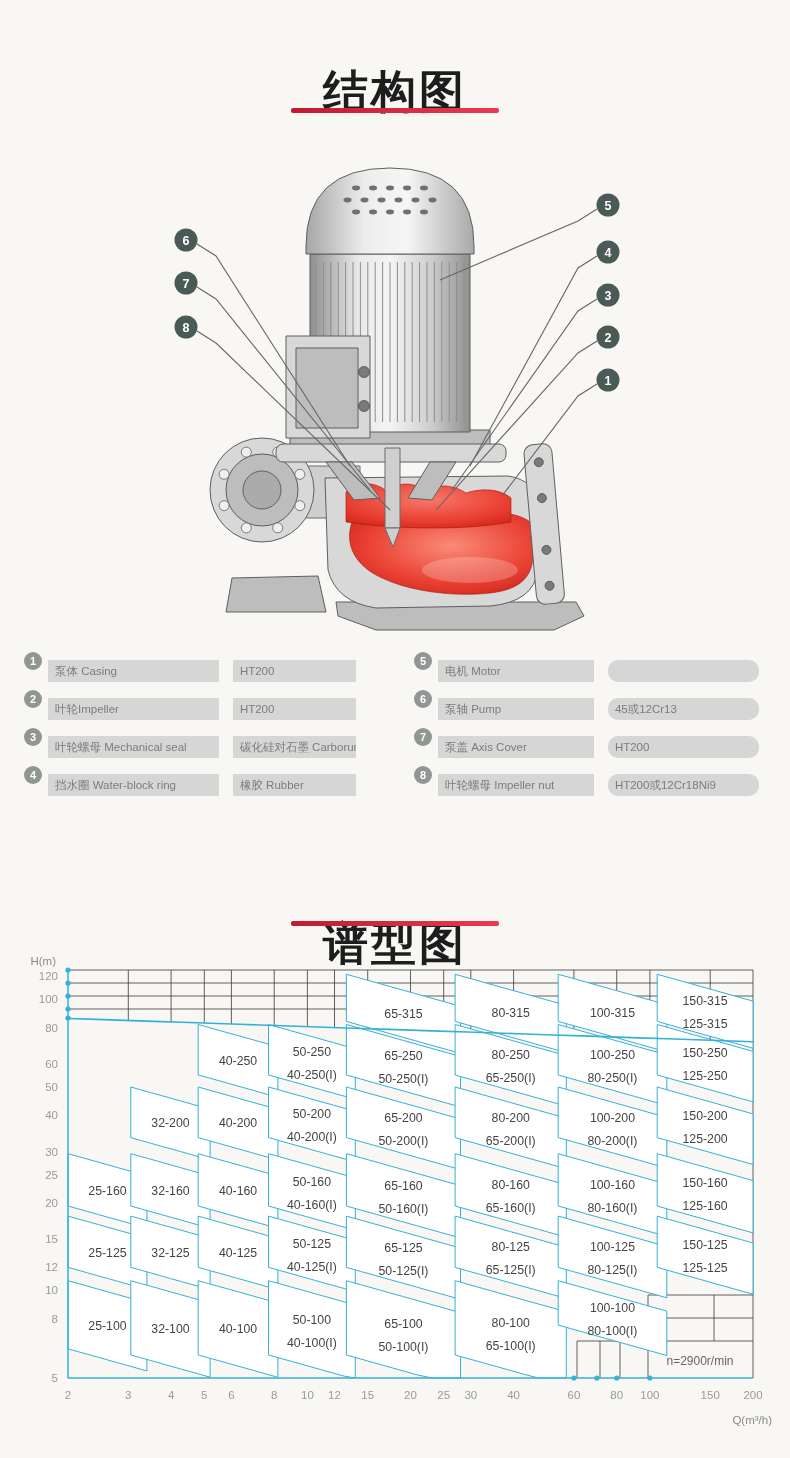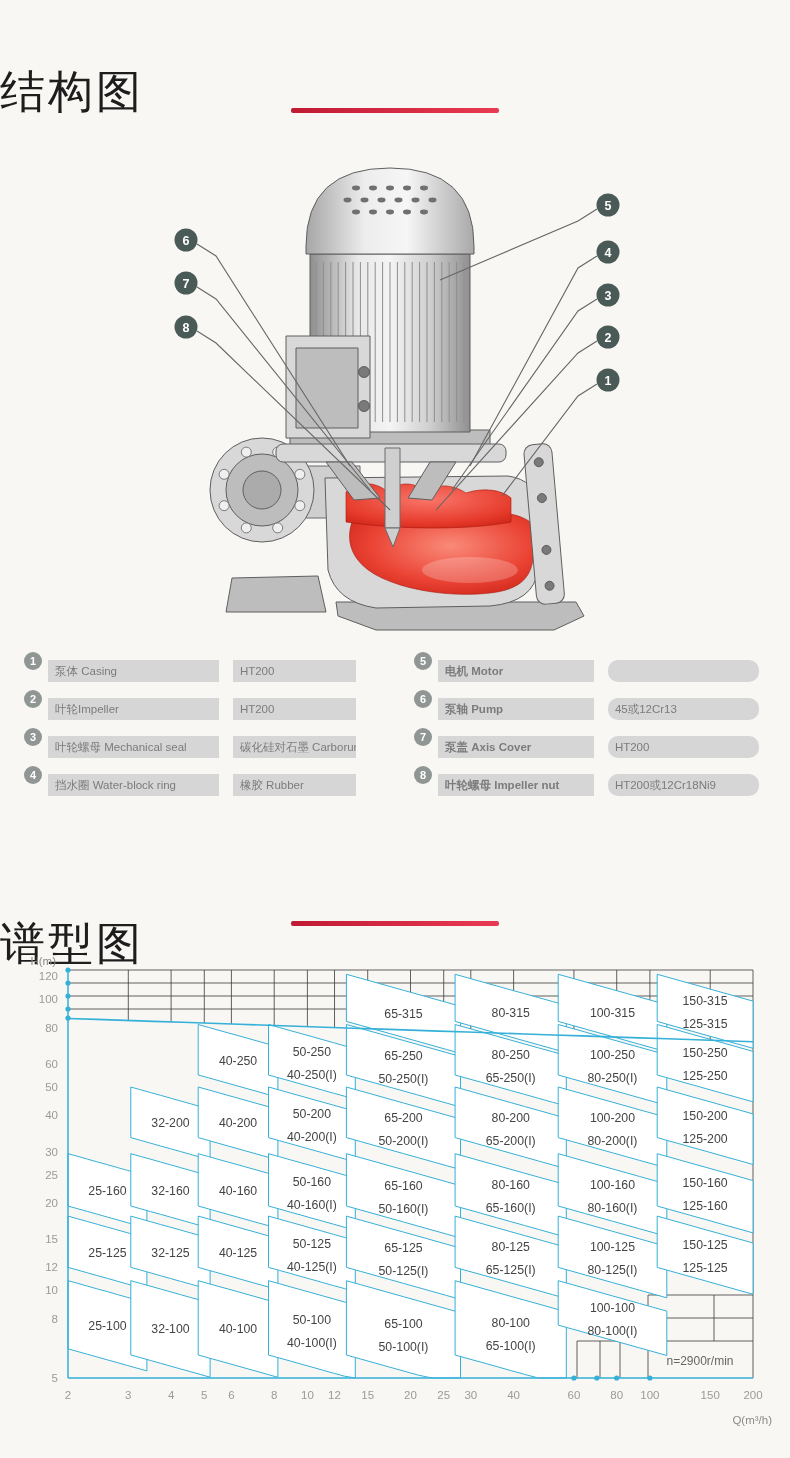--- a/index.html
+++ b/index.html
@@ -1,19 +1,19 @@
 <!DOCTYPE html>
 <html><head>
 <meta charset="utf-8">
 <style>
   html,body{margin:0;padding:0;background:#ffffff;}
   .page{position:relative;width:790px;height:1458px;background:#f8f7f4;overflow:hidden;
         font-family:"Liberation Sans",sans-serif;}
-  .sec-title{position:absolute;left:0;width:100%;font-size:45px;
-             font-weight:normal;color:#1d1d1d;letter-spacing:3px;}
+  .sec-title{position:absolute;left:0;width:100%;text-align:center;font-size:45px;
+             font-weight:bold;color:#1d1d1d;letter-spacing:3px;}
   #title1{top:32px;}
   #title2{top:884px;}
   .red-bar{position:absolute;left:50%;transform:translateX(-50%);width:208px;height:5px;
            border-radius:2px;background:linear-gradient(90deg,#c01a33,#ea3a53);}
   #bar1{top:108px;}
   #bar2{top:921px;}
   #pump-wrap{position:absolute;left:140px;top:150px;width:520px;height:500px;}
   .mB{fill:#bdbdbd;stroke:#5f5f5f;stroke-width:1;}
   .mC{fill:#d8d8d8;stroke:#5f5f5f;stroke-width:1;}
   .mD{fill:#cfcfcf;stroke:#6a6a6a;stroke-width:1;}
@@ -24,21 +24,21 @@
   .pcol.left{width:308px;margin-right:58px;}
   .pcol.right{width:321px;}
   .prow{position:relative;height:22px;margin-bottom:16px;display:flex;}
   .badge{position:absolute;left:-24px;top:-8px;width:18px;height:18px;border-radius:50%;
          background:#8f9693;color:#fff;font-size:11px;font-weight:bold;
          display:flex;align-items:center;justify-content:center;}
   .cell{background:#d6d6d6;color:#7c7c7c;font-size:11.5px;line-height:22px;height:22px;
         padding-left:7px;white-space:nowrap;overflow:hidden;box-sizing:border-box;}
   .cell.name{margin-right:14px;}
   .pcol.left .name{width:182px;}  .pcol.left .mat{width:131px;}
-  .pcol.right .name{width:163px;font-weight:bold;} .pcol.right .mat{width:158px;border-radius:10px;}
+  .pcol.right .name{width:163px;} .pcol.right .mat{width:158px;border-radius:10px;}
   #chart-wrap{position:absolute;left:0;top:938px;width:790px;height:520px;}
   text{font-family:"Liberation Sans",sans-serif;}
 </style>
 </head>
 <body>
 
 <div class="page">
 
   <h1 class="sec-title" id="title1">结构图</h1>
   <div class="red-bar" id="bar1"></div>

